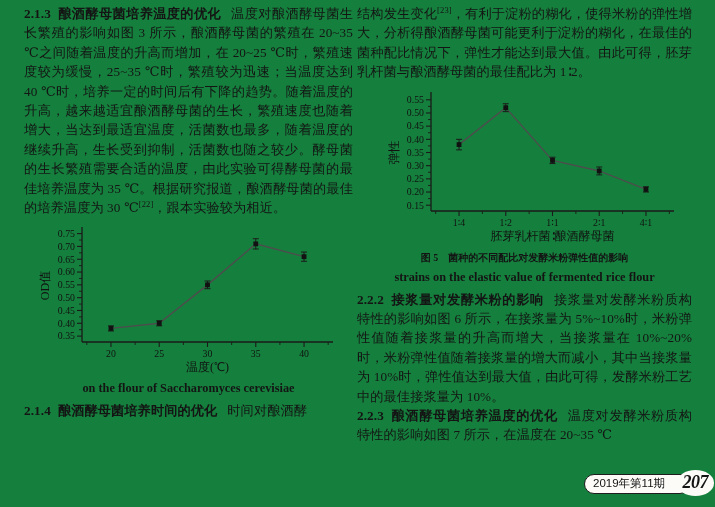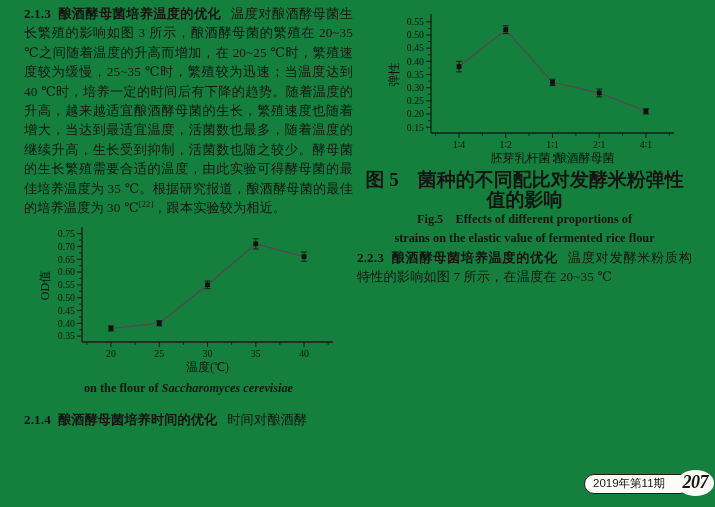--- a/index.html
+++ b/index.html
@@ -16,23 +16,23 @@
     margin:0;font-size:13.2px;line-height:19.4px;text-align:justify;
     letter-spacing:0.1px;
   }
   .secnum{font-weight:bold;margin-right:7px;}
   .sechead{font-weight:bold;margin-right:10px;}
   sup.cite{font-size:8.5px;line-height:0;}
   .chart-wrap{position:relative;}
   .chart-wrap.fig3{margin:4px 0 0 14px;}
   .chart-wrap.fig5{margin:4px 0 0 30px;}
   .cap{margin:0;text-align:center;font-weight:bold;}
-  .cap-cn{font-size:19px;line-height:20px;}
+  .cap-cn{font-size:10px;line-height:20px;}
   .cap-en{font-size:12.3px;line-height:19px;font-family:"Liberation Serif",serif;}
-  .species{font-style:italic;}
+  .species{}
   svg .tick{font:9.8px "Liberation Serif",serif;fill:#111;}
   svg .axlabel{font:12px "Liberation Serif",serif;fill:#111;}
   .footer{position:absolute;left:584px;top:472px;width:128px;height:28px;}
   .issue-box{
     position:absolute;left:0;top:2px;white-space:nowrap;
     border:1.4px solid #1d1d1d;border-radius:10px;
     padding:1px 24px 2px 8px;font-size:11.5px;
     font-family:"Liberation Sans","DejaVu Sans",sans-serif;background:#fcfbf7;
   }
   .page-num{
@@ -118,26 +118,29 @@
           <line x1="263.03846153846155" y1="31.061224489795908" x2="269.03846153846155" y2="31.061224489795908" stroke="#1a1a1a" stroke-width="1"></line>
           <line x1="263.03846153846155" y1="40.285714285714285" x2="269.03846153846155" y2="40.285714285714285" stroke="#1a1a1a" stroke-width="1"></line>
           <rect x="263.63846153846157" y="33.27346938775509" width="4.8" height="4.8" fill="#111"></rect>
           <text x="169.5" y="150" text-anchor="middle" class="axlabel">温度(℃)</text>
           <text x="11" y="64.5" text-anchor="middle" class="axlabel" transform="rotate(-90 11 64.5)">OD值</text>
         </svg>
     </div>
 
     <p class="cap cap-en"><span>on the flour of </span><span class="species">Saccharomyces cerevisiae</span></p>
 
-    <p class="body" style="margin-top:12px">
+    <p class="body" style="margin-top:3px">
       <span class="secnum">2.1.4</span><span class="sechead">酿酒酵母菌培养时间的优化</span><span>时间对酿酒酵</span>
     </p>
   </div>
 
   <div class="col col-right">
+    <p class="body">
+      <span>结构发生变化</span><sup class="cite">[23]</sup><span>，有利于淀粉的糊化，使得米粉的弹性增大，分析得酿酒酵母菌可能更利于淀粉的糊化，在最佳的菌种配比情况下，弹性才能达到最大值。由此可得，胚芽乳杆菌与酿酒酵母菌的最佳配比为 1∶2。</span>
+    </p>
 
     <div class="chart-wrap fig5">
       <svg width="300" height="158">
           <line x1="44" y1="6" x2="44" y2="125" stroke="#1a1a1a" stroke-width="1.3"></line>
           <line x1="44" y1="125" x2="287" y2="125" stroke="#1a1a1a" stroke-width="1.3"></line>
           <line x1="39" y1="119.20270270270271" x2="44" y2="119.20270270270271" stroke="#1a1a1a" stroke-width="1.1"></line>
           <text x="37" y="122.5027027027027" text-anchor="end" class="tick">0.15</text>
           <line x1="41" y1="112.61486486486486" x2="44" y2="112.61486486486486" stroke="#1a1a1a" stroke-width="0.9"></line>
           <line x1="39" y1="106.02702702702703" x2="44" y2="106.02702702702703" stroke="#1a1a1a" stroke-width="1.1"></line>
           <text x="37" y="109.32702702702703" text-anchor="end" class="tick">0.20</text>
@@ -198,23 +201,25 @@
           <line x1="258.96153846153845" y1="106.02702702702703" x2="258.96153846153845" y2="100.75675675675676" stroke="#1a1a1a" stroke-width="1"></line>
           <line x1="255.96153846153845" y1="100.75675675675676" x2="261.96153846153845" y2="100.75675675675676" stroke="#1a1a1a" stroke-width="1"></line>
           <line x1="255.96153846153845" y1="106.02702702702703" x2="261.96153846153845" y2="106.02702702702703" stroke="#1a1a1a" stroke-width="1"></line>
           <rect x="256.5615384615385" y="100.99189189189188" width="4.8" height="4.8" fill="#111"></rect>
           <text x="165.5" y="154" text-anchor="middle" class="axlabel">胚芽乳杆菌∶酿酒酵母菌</text>
           <text x="11" y="66.5" text-anchor="middle" class="axlabel" transform="rotate(-90 11 66.5)">弹性</text>
         </svg>
     </div>
 
     <p class="cap cap-cn">图 5　菌种的不同配比对发酵米粉弹性值的影响</p>
-    <p class="cap cap-en">Fig.5　Effects of different proportions of</p>
     <p class="cap cap-en">strains on the elastic value of fermented rice flour</p>
 
+    <p class="body" style="margin-top:3px">
+      <span class="secnum">2.2.2</span><span class="sechead">接浆量对发酵米粉的影响</span><span>接浆量对发酵米粉质构特性的影响如图 6 所示，在接浆量为 5%~10%时，米粉弹性值随着接浆量的升高而增大，当接浆量在 10%~20%时，米粉弹性值随着接浆量的增大而减小，其中当接浆量为 10%时，弹性值达到最大值，由此可得，发酵米粉工艺中的最佳接浆量为 10%。</span>
+    </p>
 
     <p class="body">
       <span class="secnum">2.2.3</span><span class="sechead">酿酒酵母菌培养温度的优化</span><span>温度对发酵米粉质构特性的影响如图 7 所示，在温度在 20~35 ℃</span>
     </p>
   </div>
 
   <div class="footer">
     <span class="issue-box">2019年第11期</span>
     <span class="page-num">207</span>
   </div>

